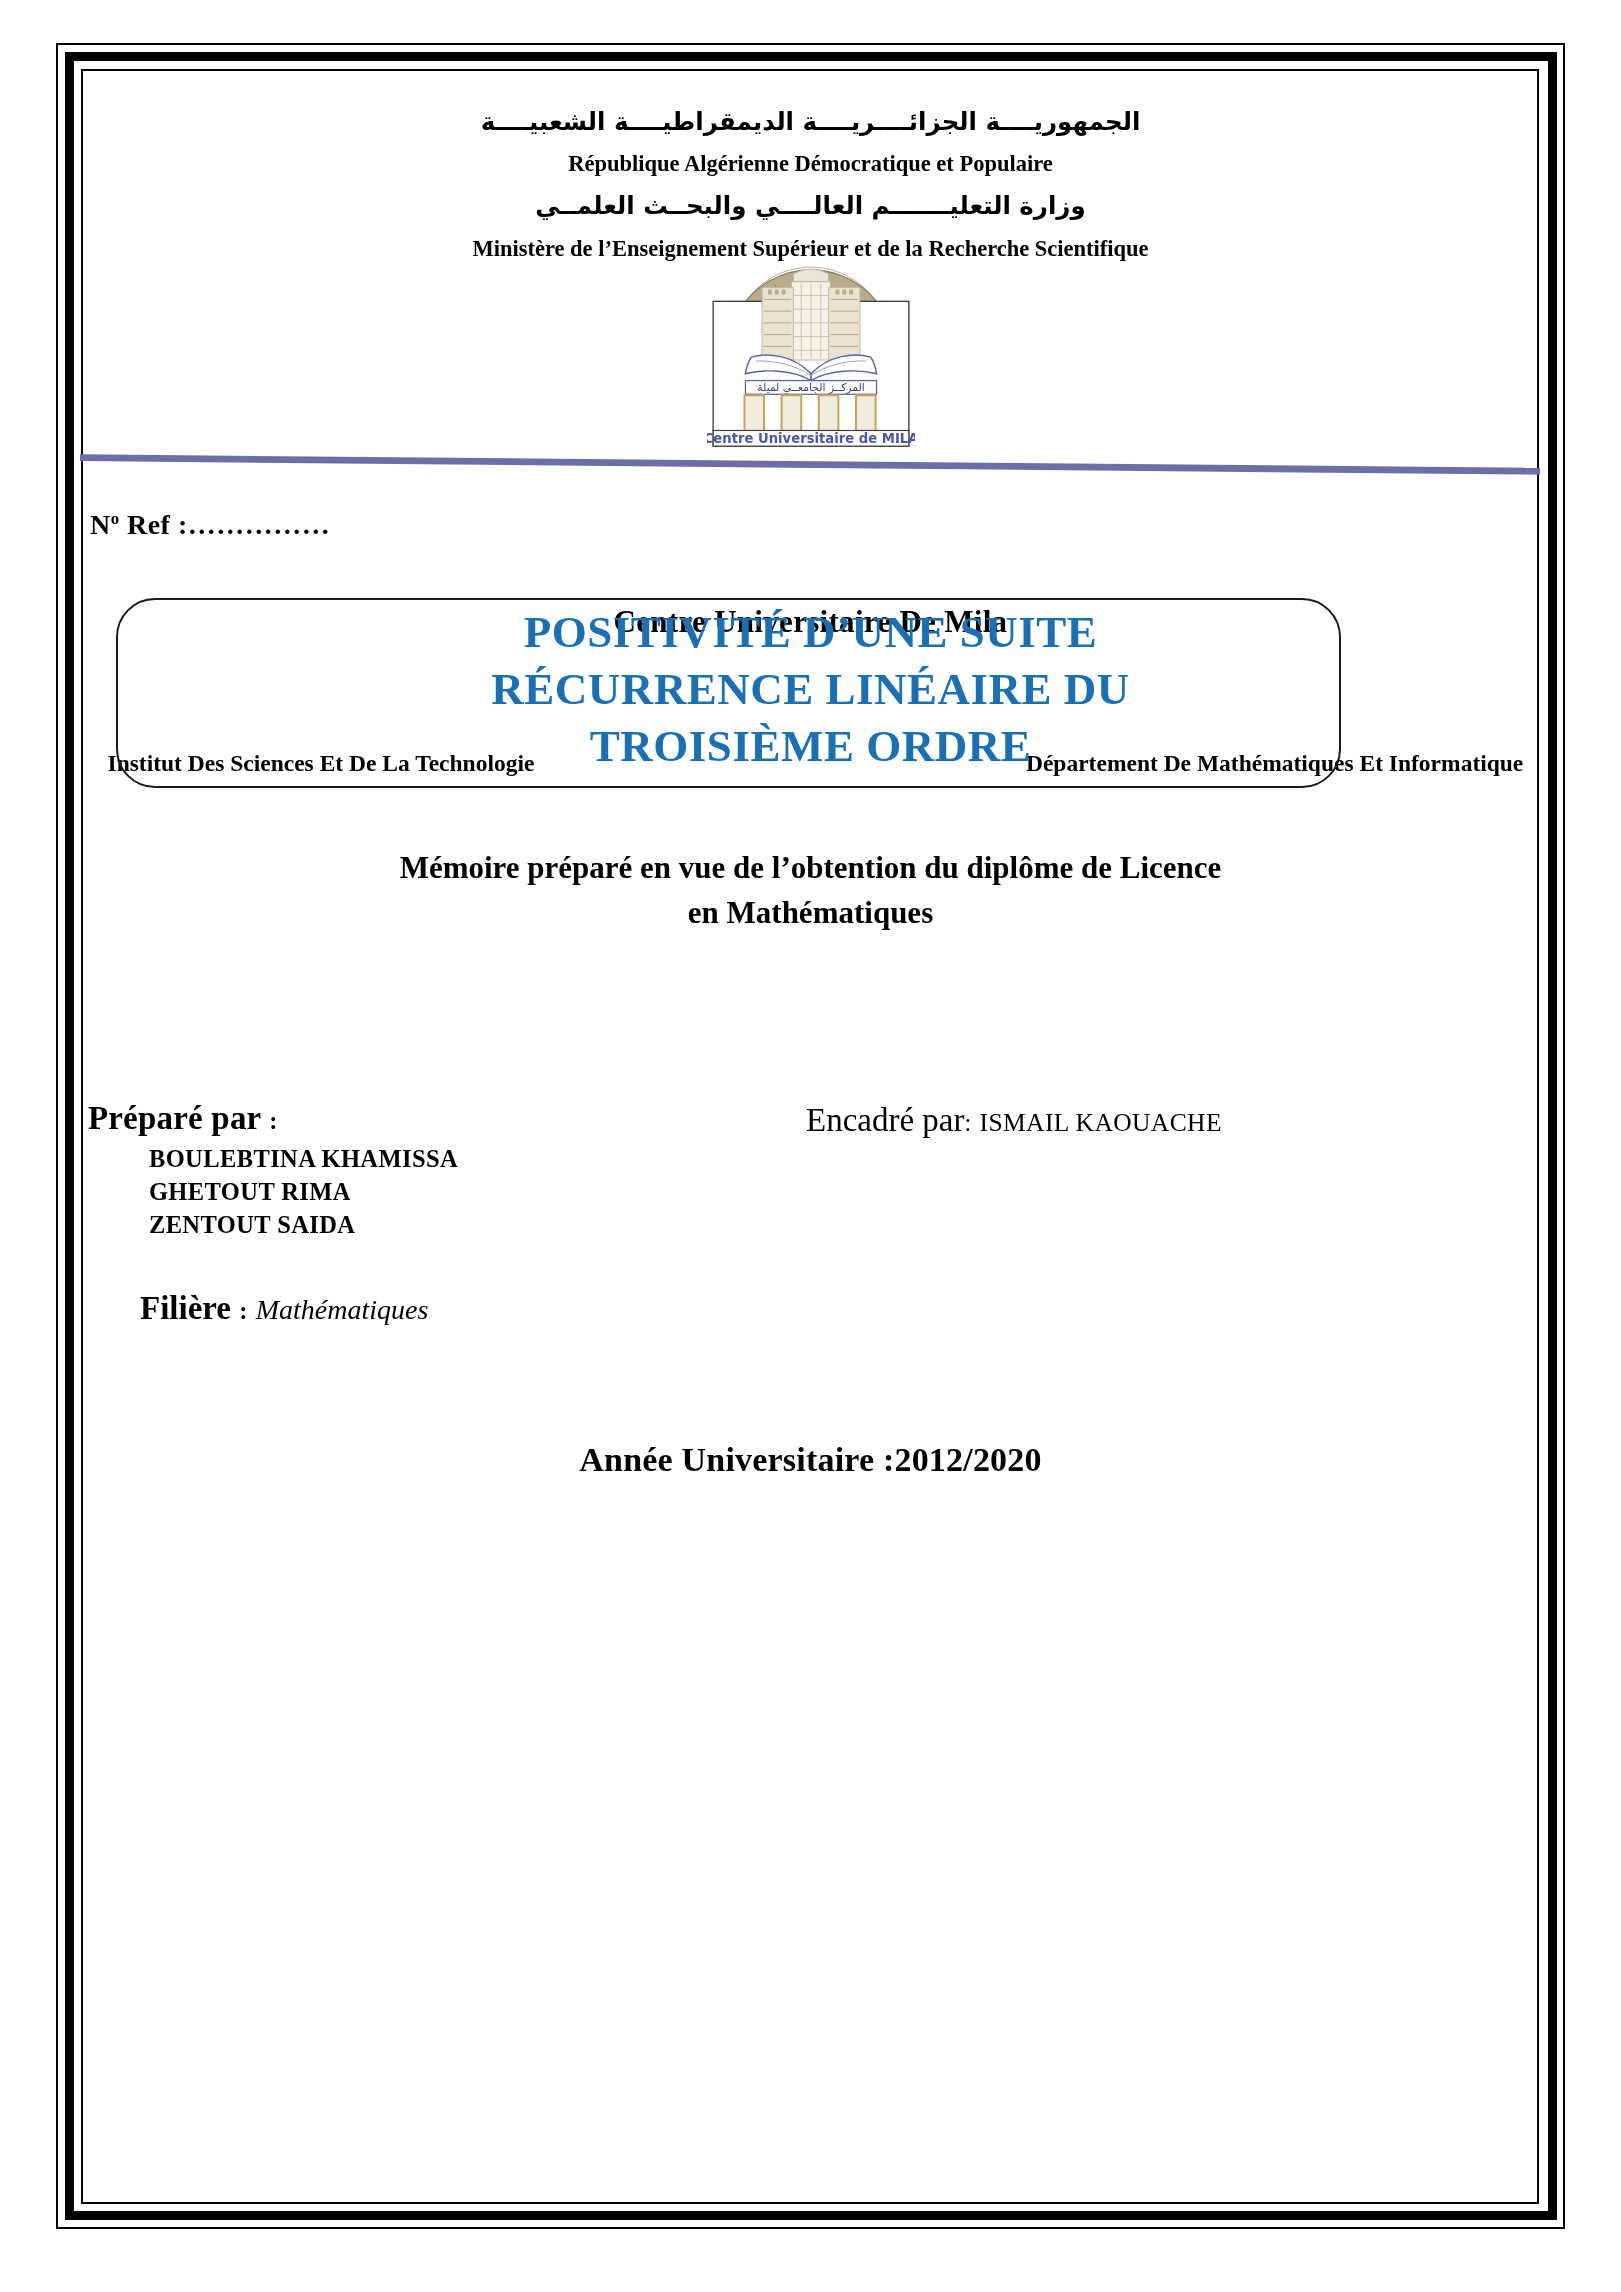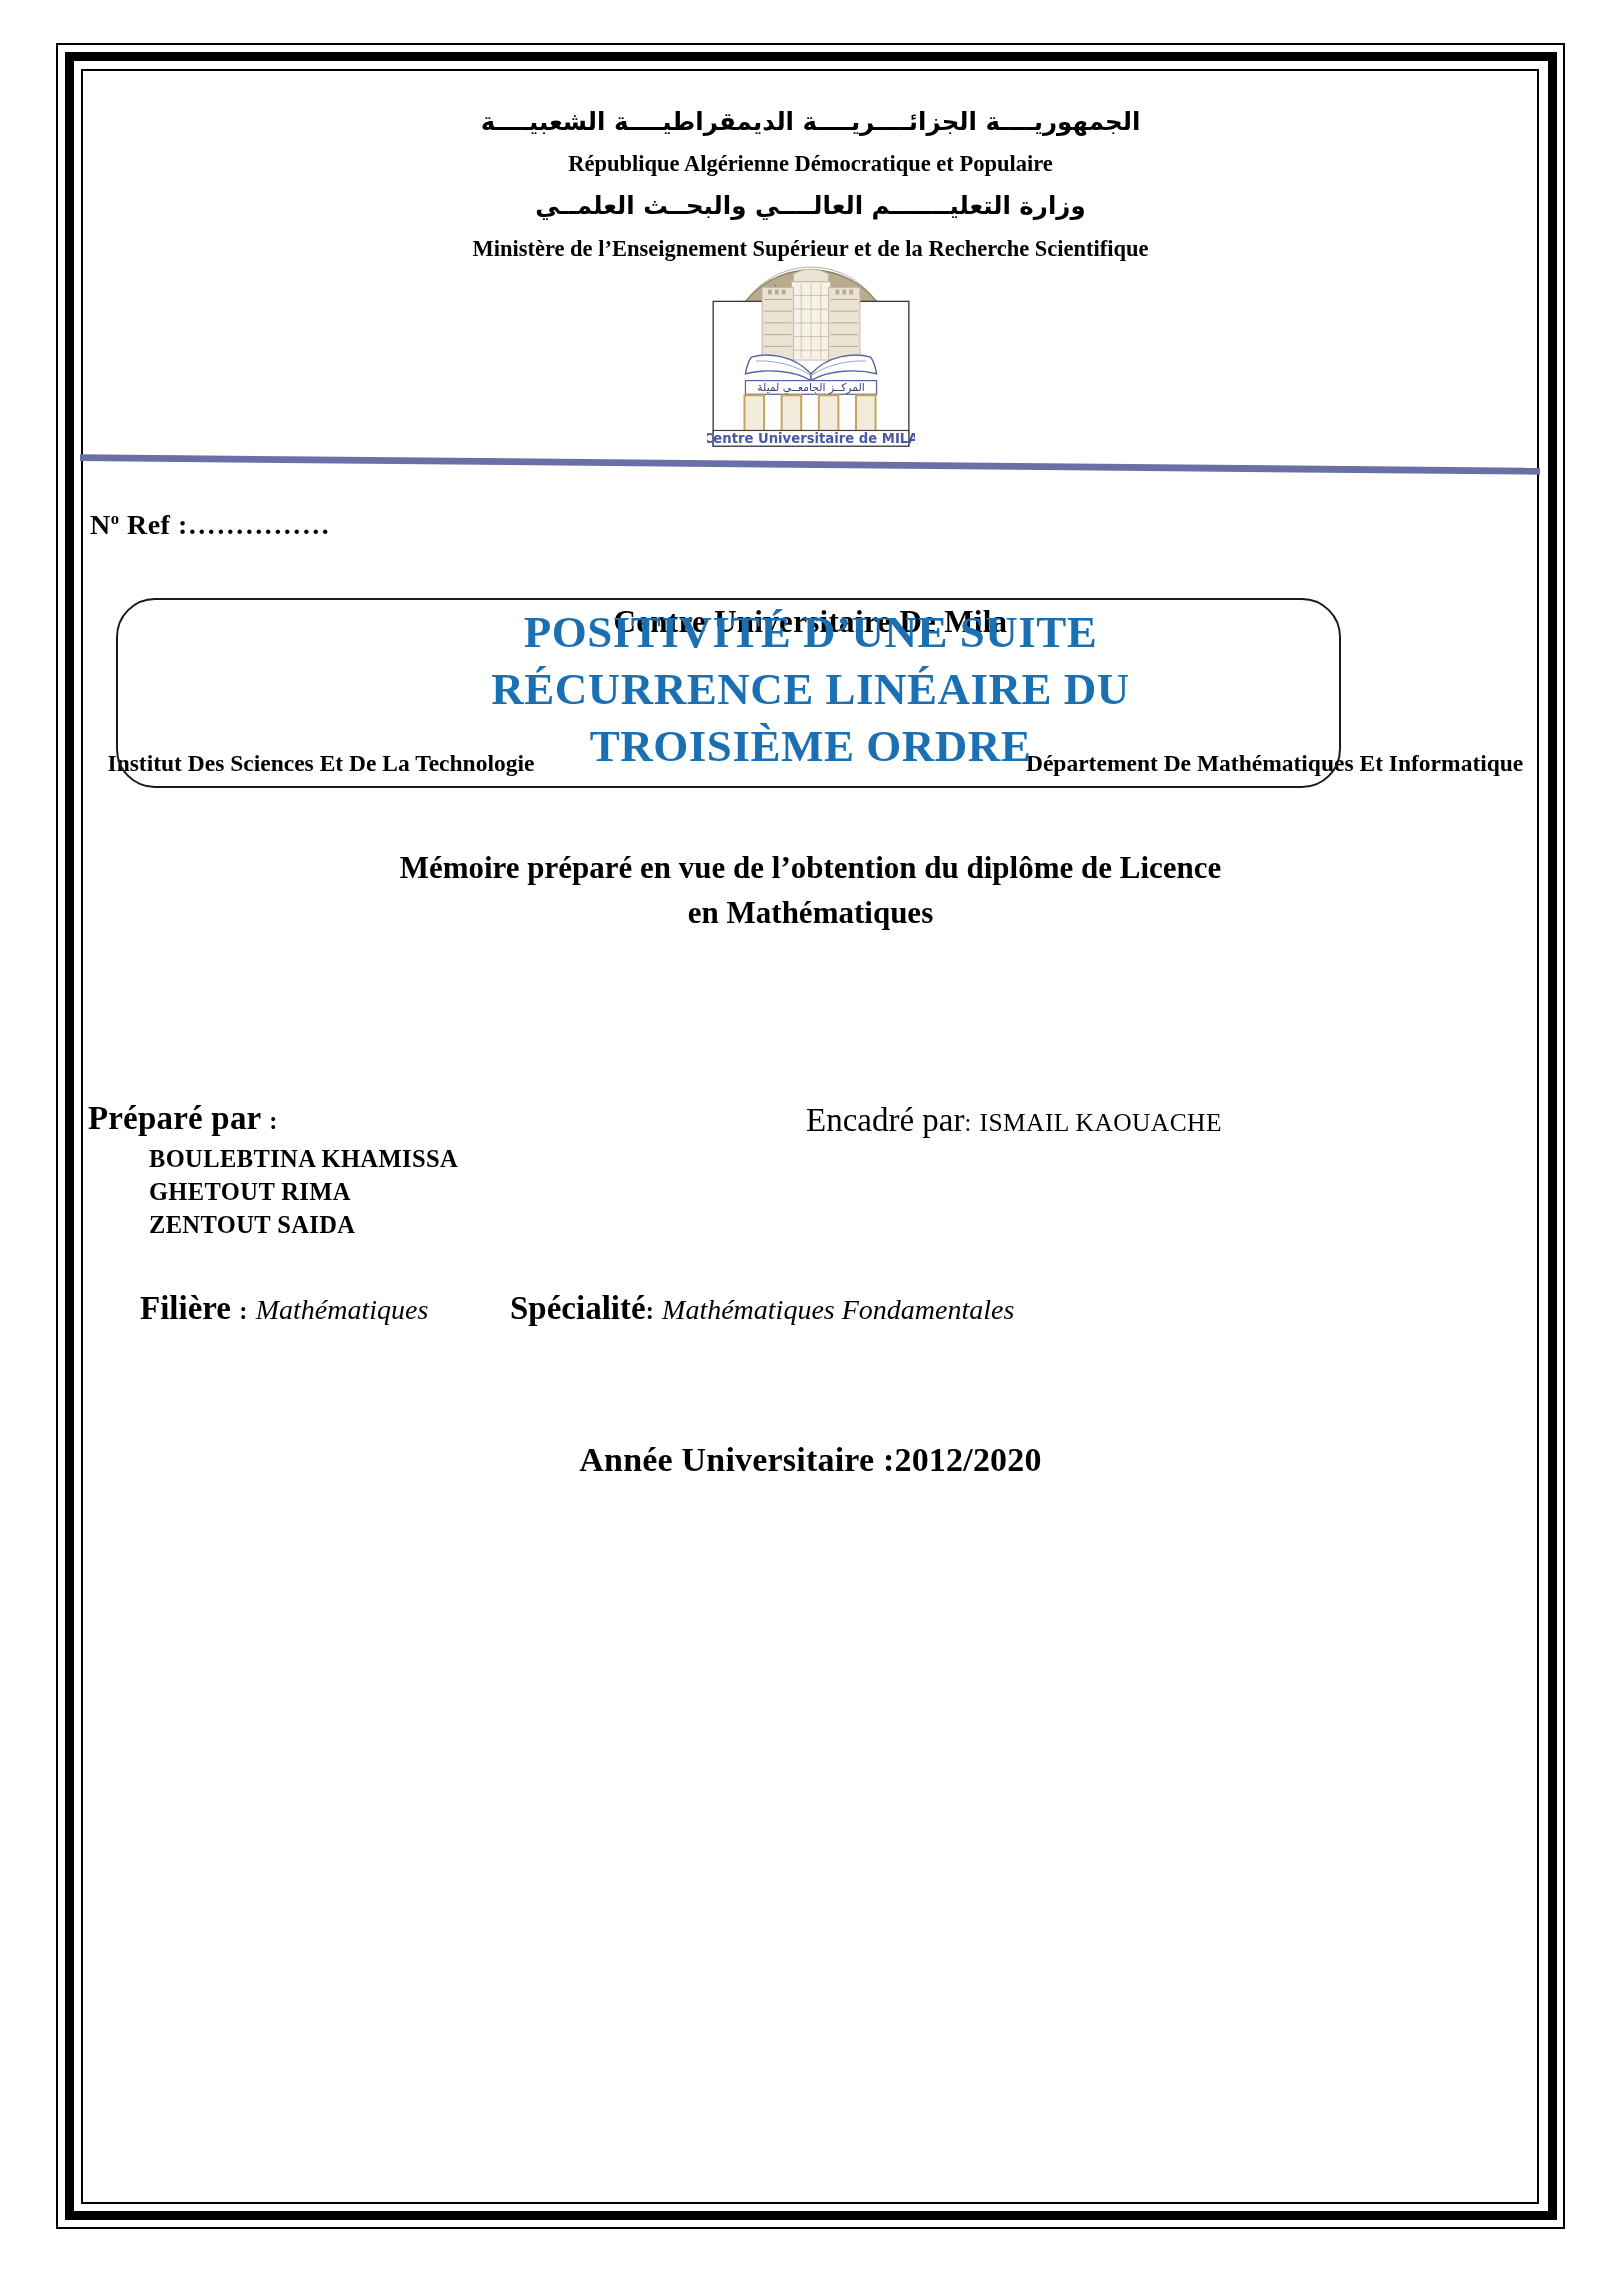--- a/index.html
+++ b/index.html
@@ -386,22 +386,18 @@
       <span class="sup-name">ISMAIL KAOUACHE</span>
     </div>
   </div>
 
   <div class="fs-row">
     <div class="filiere">
       <span>Filière</span>
       <span class="sep">:</span>
       <span class="val-ital">Mathématiques</span>
     </div>
-    <div class="specialite">
-      <span>Spécialité</span><span class="sep">:</span>
-      <span class="val-ital">Mathématiques  Fondamentales</span>
-    </div>
   </div>
 
   <div class="year">Année Universitaire :2012/2020</div>
 
 </div>
 
 
 </body></html>

